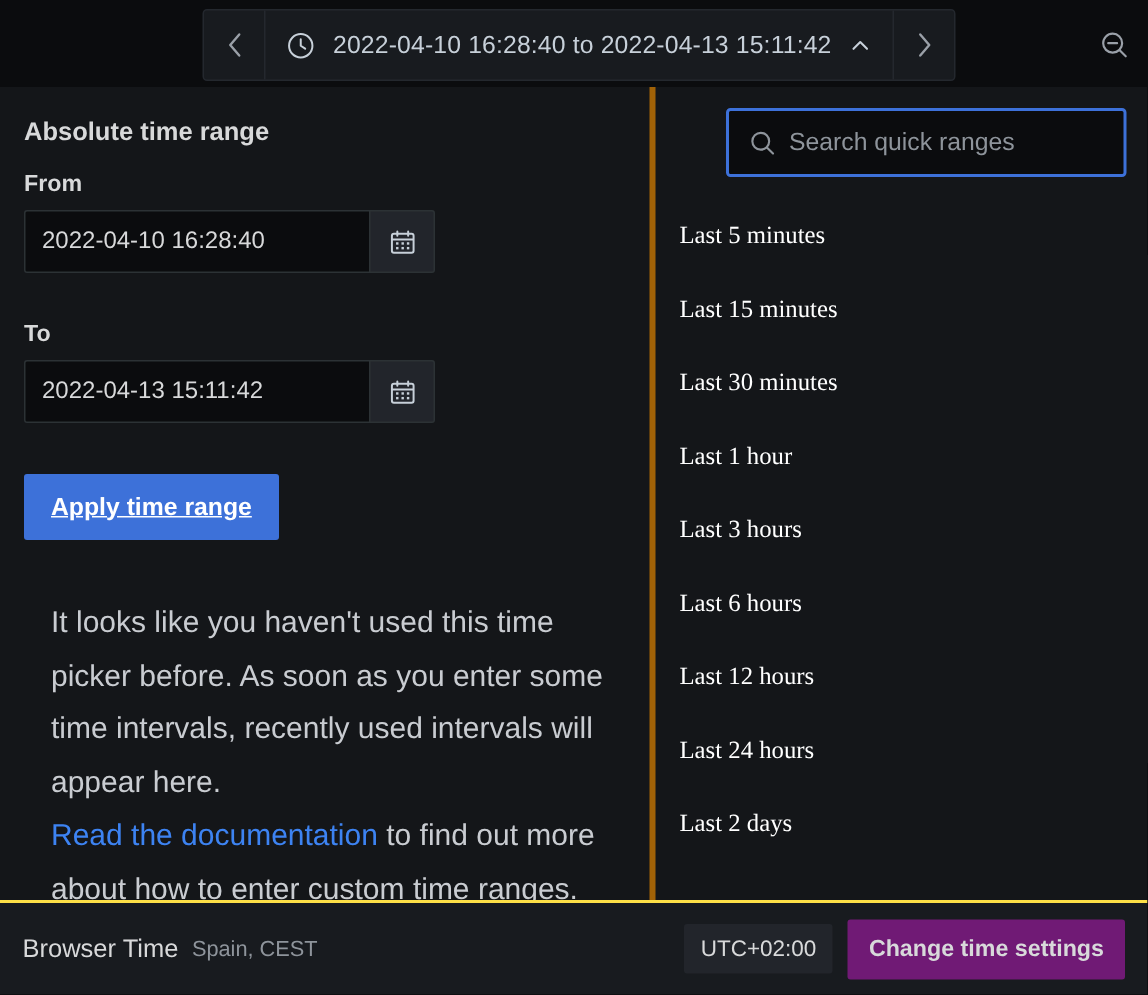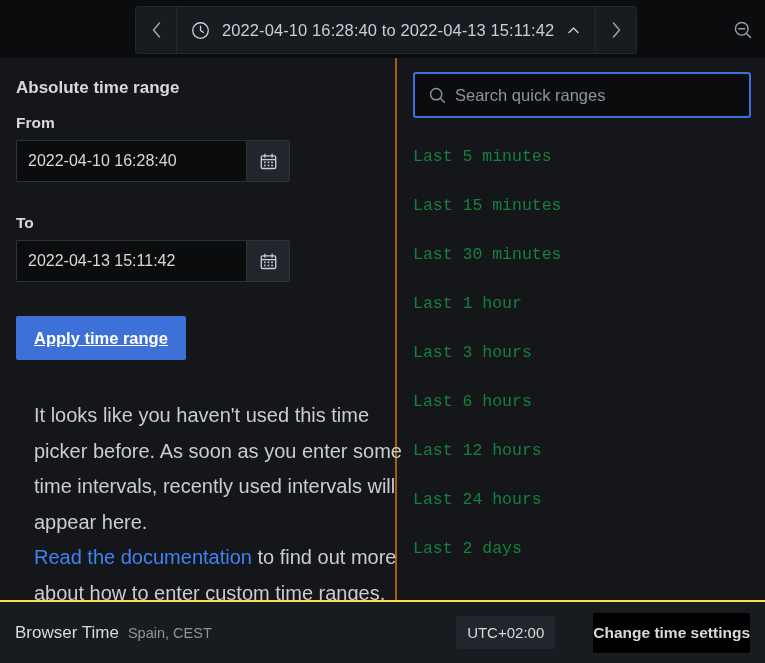--- a/index.html
+++ b/index.html
@@ -38,22 +38,22 @@
     background: transparent; border: none; cursor: pointer; color: #9aa0a8;
   }
 
   
   .body {
     position: absolute; left: 0; top: 58px; width: 765px; height: 542px;
     background: #141619;
     display: flex;
   }
   .left-pane {
-    width: 397px; flex: none; padding: 20px 16px 0 16px;
-    border-right: 2px solid #a16207;
+    width: 437px; flex: none; padding: 20px 16px 0 16px;
+    border-right: 4px solid #a16207;
   }
   .right-pane {
     flex: 1; position: relative; overflow: hidden;
   }
 
   
   .abs-title { color: #d8d9da; font-size: 17px; font-weight: bold; margin-bottom: 16px; }
   .field-label { color: #d8d9da; font-size: 15.5px; font-weight: bold; margin-bottom: 8px; }
   .input-row { display: flex; width: 274px; margin-bottom: 32px; }
   .time-input {
@@ -82,58 +82,57 @@
     color: #c9ccd1; font-size: 20px; line-height: 1.78;
   }
   .helptext a { color: #3d83f2; text-decoration: none; cursor: pointer; }
 
   
   .search-wrap { padding: 14px 14px 0 16px; }
   .search-box {
     position: relative; height: 46px;
     background: #0b0c0e;
     border: 2px solid #3d71d9; border-radius: 3px;
-    display: flex; align-items: center;
+    display: flex; align-items: center; margin-left: 31px;
   }
   .search-ico { position: absolute; left: 13px; color: #8e949b; display:flex; }
   .search-input {
     width: 100%; height: 100%; background: transparent; border: none;
     outline: none; padding: 0 10px 0 40px;
     color: #d8d9da; font-size: 16.5px;
     font-family: "Liberation Sans", sans-serif;
   }
   .search-input::placeholder { color: #8e949b; }
 
   .range-list { position: absolute; left: 0; right: 0; top: 74px; bottom: 0; overflow: hidden; }
   .range-item {
     height: 49px; display: flex; align-items: center;
-    padding: 0 16px; color: #15803d; font-size: 16.5px;
+    padding: 0 16px; color: #ffffff; font-size: 16.5px;
     cursor: pointer; border: none; background: transparent; width: 100%;
-    text-align: right; font-family: Liberation Mono, monospace;
+    text-align: right; font-family: Liberation Serif, serif;
   }
 
   
   .footer {
     position: absolute; left: 0; top: 600px; width: 765px; height: 63px;
     background: #181b1f; border-top: 2px solid #fde047;
     display: flex; align-items: center; padding: 0 15px;
   }
   .bt-label { color: #d8d9da; font-size: 17px; }
   .bt-zone { color: #8e949b; font-size: 14.5px; margin-left: 9px; }
   .footer-spacer { flex: 1; }
   .utc-badge {
     background: #22252b; border-radius: 2px;
     color: #d8d9da; font-size: 15px; padding: 8px 11px; margin-right: 10px;
   }
   .change-btn {
-    background: #000000; border: none; border-radius: 2px;
+    background: #701a75; border: none; border-radius: 2px;
     color: #d8d9da; font-size: 15.5px; font-weight: bold;
-    padding: 11px 0; cursor: pointer;
-    font-family: "Liberation Sans", sans-serif;
-    margin-left: 28px;
+    padding: 11px 14px; cursor: pointer;
+    font-family: "Liberation Sans", sans-serif;
   }
 </style>
 </head>
 <body>
 
 <div id="app">
 
   <div class="toolbar">
     <button class="tb-btn">
       <svg width="11" height="18" viewBox="0 0 11 18" fill="none" aria-hidden="true">

